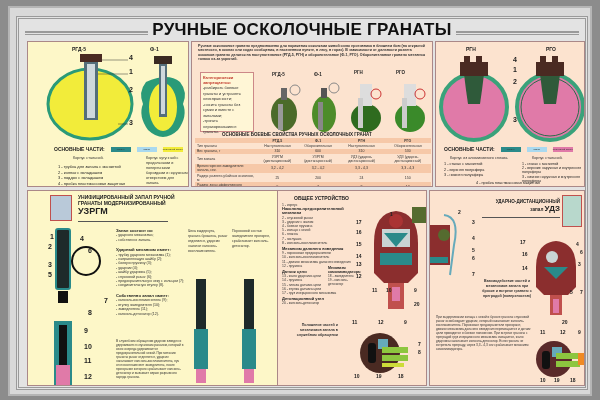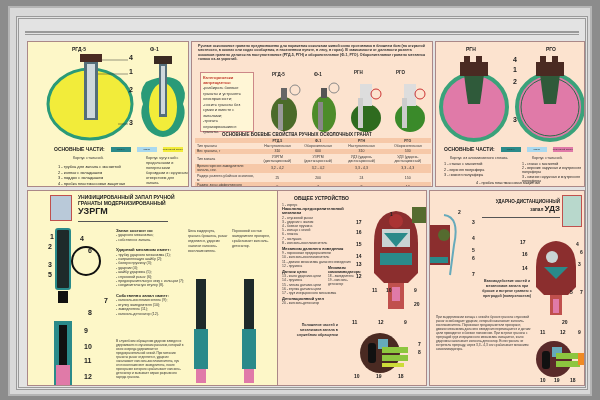--- a/index.html
+++ b/index.html
@@ -25,20 +25,21 @@
 .warn{position:absolute;left:8px;top:30px;width:54px;height:60px;background:#fff6d6;border:1px solid #c88;padding:2px;}
 .warn .h{color:#c0392b;font-weight:bold;font-size:4.2px;}
 .warn .i{font-size:4px;color:#333;line-height:5.5px;}
 </style>
 </head>
 <body>
 
 <div class="poster">
  <div class="frame">
   <div class="tline"></div>
+  <div class="title"><span>РУЧНЫЕ ОСКОЛОЧНЫЕ ГРАНАТЫ</span></div>
 
   <div class="panel yellow" style="left:8px;top:22px;width:162px;height:146px;">
     <div class="lbl" style="position:absolute;left:44px;top:4px;">РГД-5</div>
     <div class="lbl" style="position:absolute;left:122px;top:4px;">Ф-1</div>
     <svg width="162" height="95" style="position:absolute;left:0;top:10px;">
       <ellipse cx="62" cy="52" rx="42" ry="35" fill="#f2ec3a" stroke="#2a9a78" stroke-width="3"></ellipse>
       <rect x="56" y="8" width="14" height="60" fill="#546e7a"></rect>
       <rect x="59" y="12" width="8" height="54" fill="#cfd8dc"></rect>
       <rect x="52" y="2" width="22" height="8" fill="#4a2a22"></rect>
       <path d="M118 30 Q110 40 115 52 Q110 64 120 78 Q135 92 150 78 Q160 64 155 52 Q160 40 152 30 Q140 20 118 30Z" fill="#2a9a78"></path>

